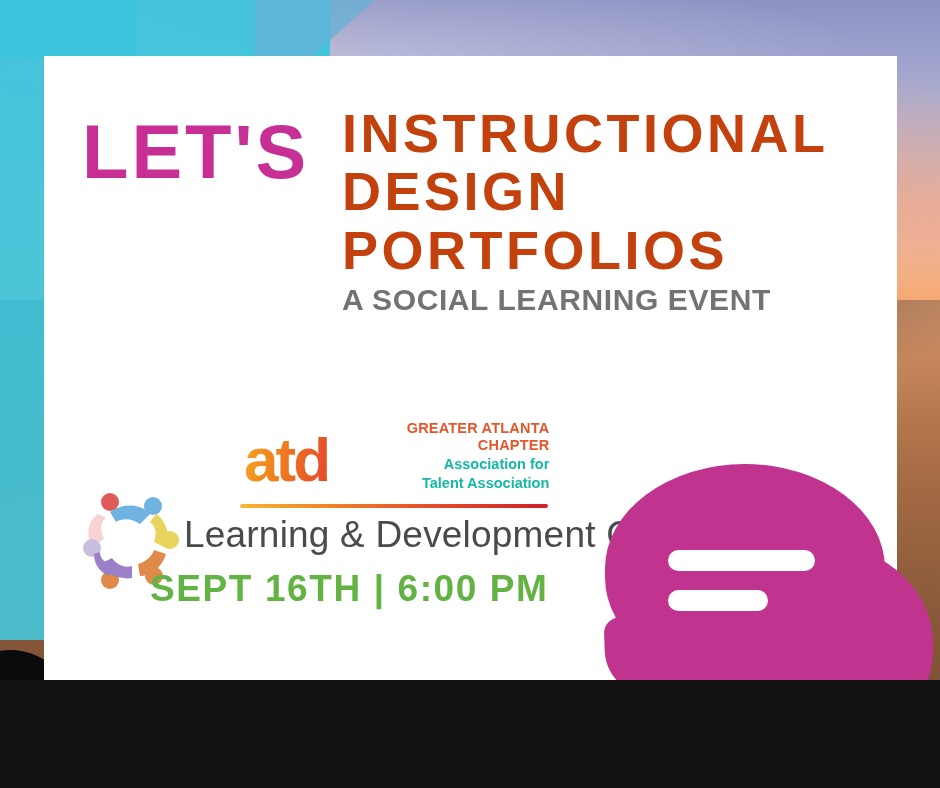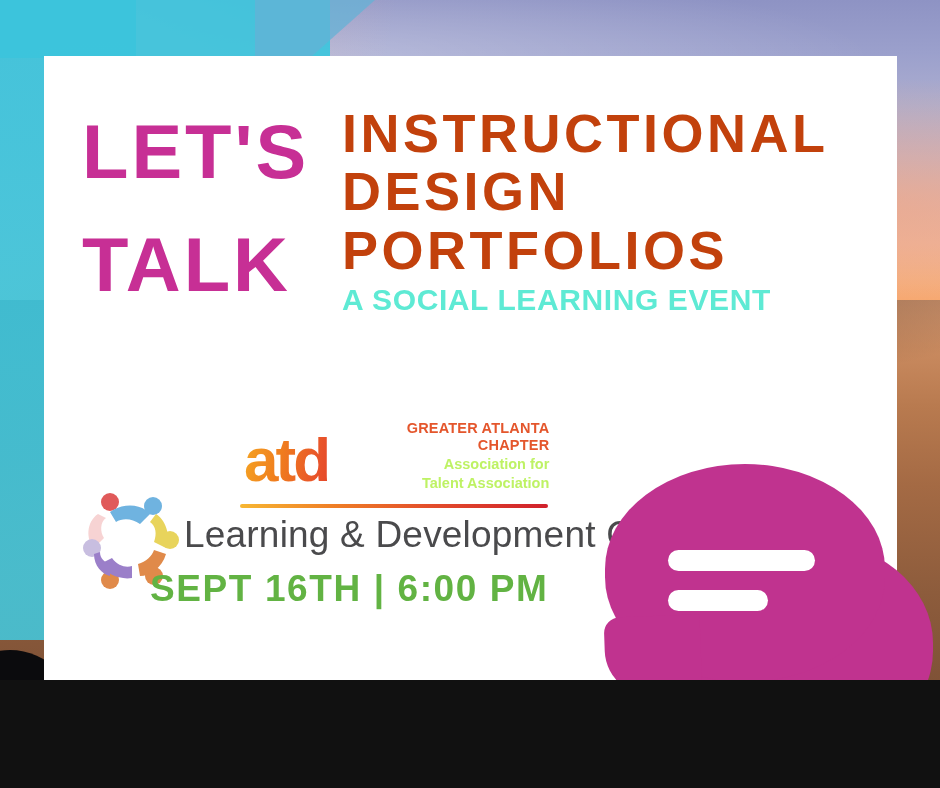--- a/index.html
+++ b/index.html
@@ -119,40 +119,40 @@
   .green-line{
     color:#c2410c;
     font-weight:700;
     font-size:54px;
     line-height:1.08;
     letter-spacing:3.5px;
     white-space:nowrap;
   }
   .sub-line{
     margin-top:4px;
-    color:#5eead4;
+    color:#737373;
     font-weight:700;
     font-size:30px;
     letter-spacing:.6px;
     white-space:nowrap;
   }
 
   
   .atd{
     position:absolute;left:238px;top:420px;width:312px;height:96px;
   }
   .atd-mark{
     position:absolute;left:6px;top:8px;width:130px;height:66px;
     font-weight:800;font-size:62px;line-height:64px;letter-spacing:-3px;
     background:linear-gradient(100deg,#f5a623 0%,#f07f1e 28%,#e8522a 58%,#d8232a 100%);
     -webkit-background-clip:text;background-clip:text;color:transparent;
   }
   .atd-txt{position:absolute;left:142px;top:0;text-align:right;}
   .atd-t1{color:#e4562c;font-weight:700;font-size:14.5px;line-height:17px;letter-spacing:.2px;}
-  .atd-t2{color:#bef264;font-weight:700;font-size:14.5px;line-height:17px;margin-top:2px;margin-left:42px;}
+  .atd-t2{color:#14b8a6;font-weight:700;font-size:14.5px;line-height:17px;margin-top:2px;margin-left:42px;}
   .atd-rule{
     position:absolute;left:2px;top:84px;width:308px;height:4px;
     background:linear-gradient(90deg,#f7b733 0%,#ef7f26 30%,#e34d2b 62%,#d0202b 100%);
     border-radius:2px;
   }
 
   
   .cop{position:absolute;left:80px;top:488px;width:540px;height:108px;}
   .cop-ring{position:absolute;left:0;top:0;width:104px;height:104px;}
   .cop-text{
@@ -209,21 +209,20 @@
     <div class="bg-cyan-wedge"></div>
     <div class="bg-dark-blob"></div>
   </div>
 
   <div class="card"></div>
 
   <div class="headline">
 
     <div class="lets-talk">
       <span class="l1">LET'S</span>
-      <span class="l2">TALK</span>
     </div>
 
     <div class="green-block">
       <div class="green-line">INSTRUCTIONAL</div>
       <div class="green-line">DESIGN</div>
       <div class="green-line">PORTFOLIOS</div>
       <div class="sub-line">A SOCIAL LEARNING EVENT</div>
     </div>
 
   </div>

